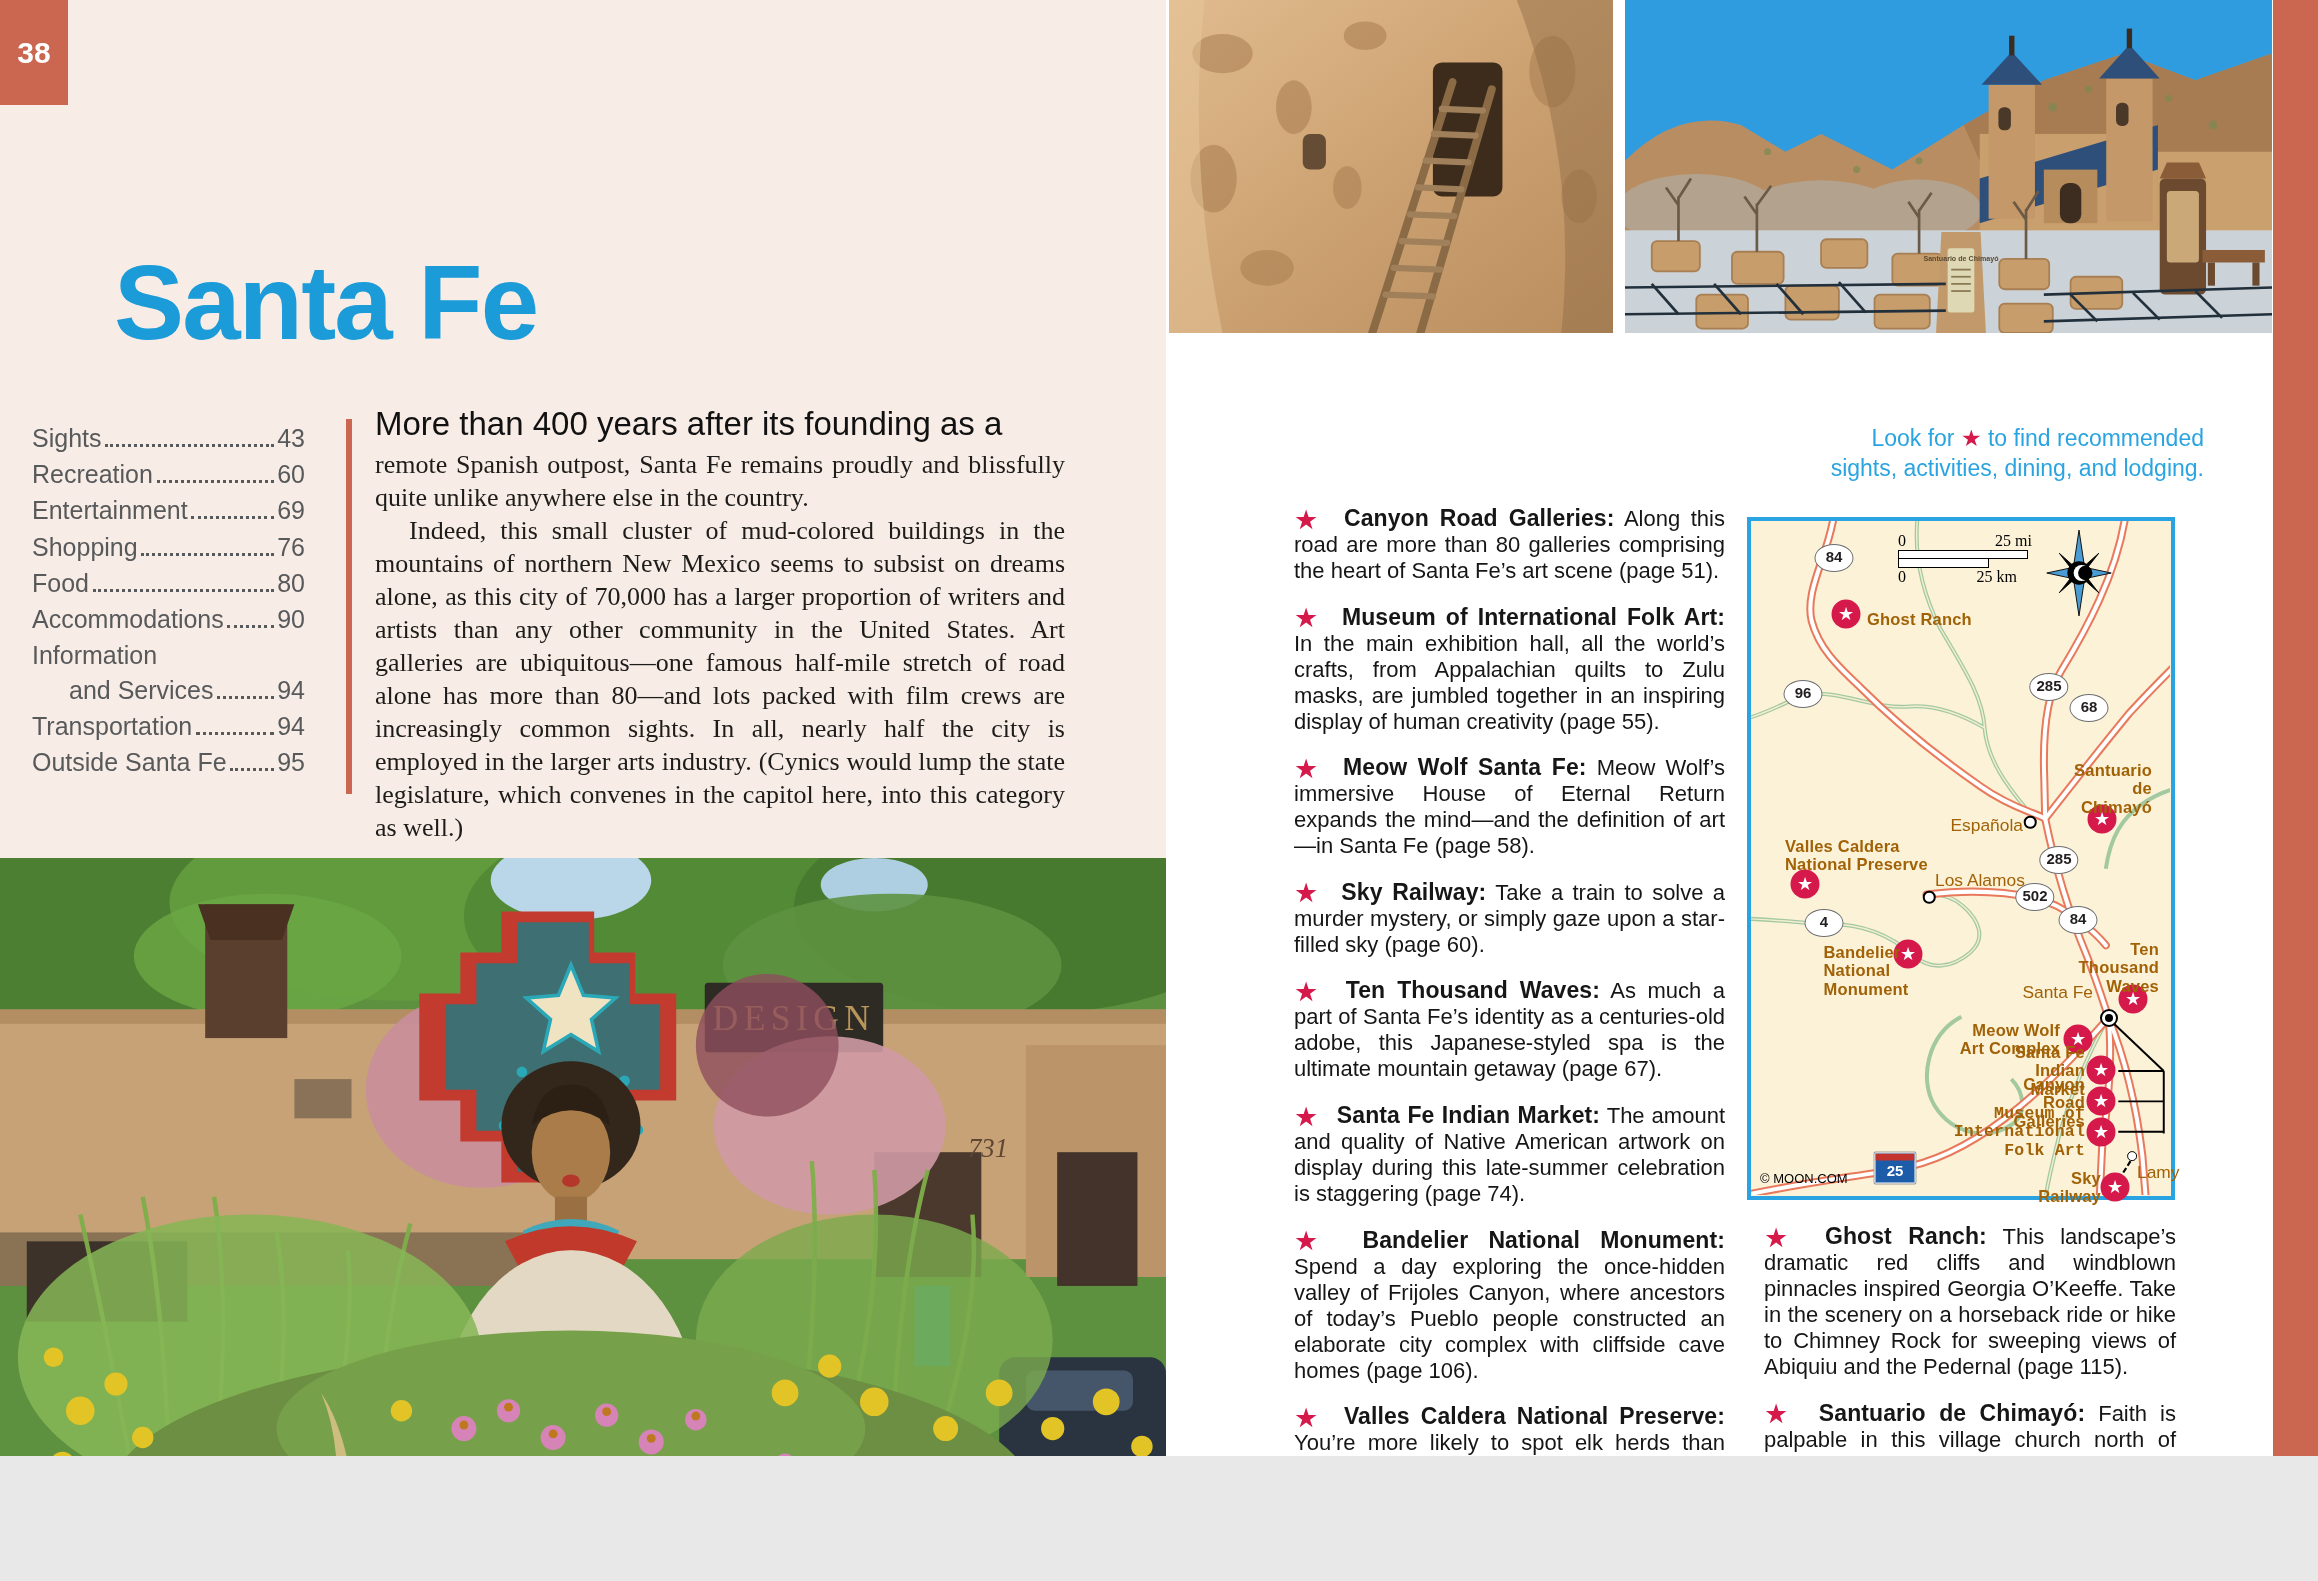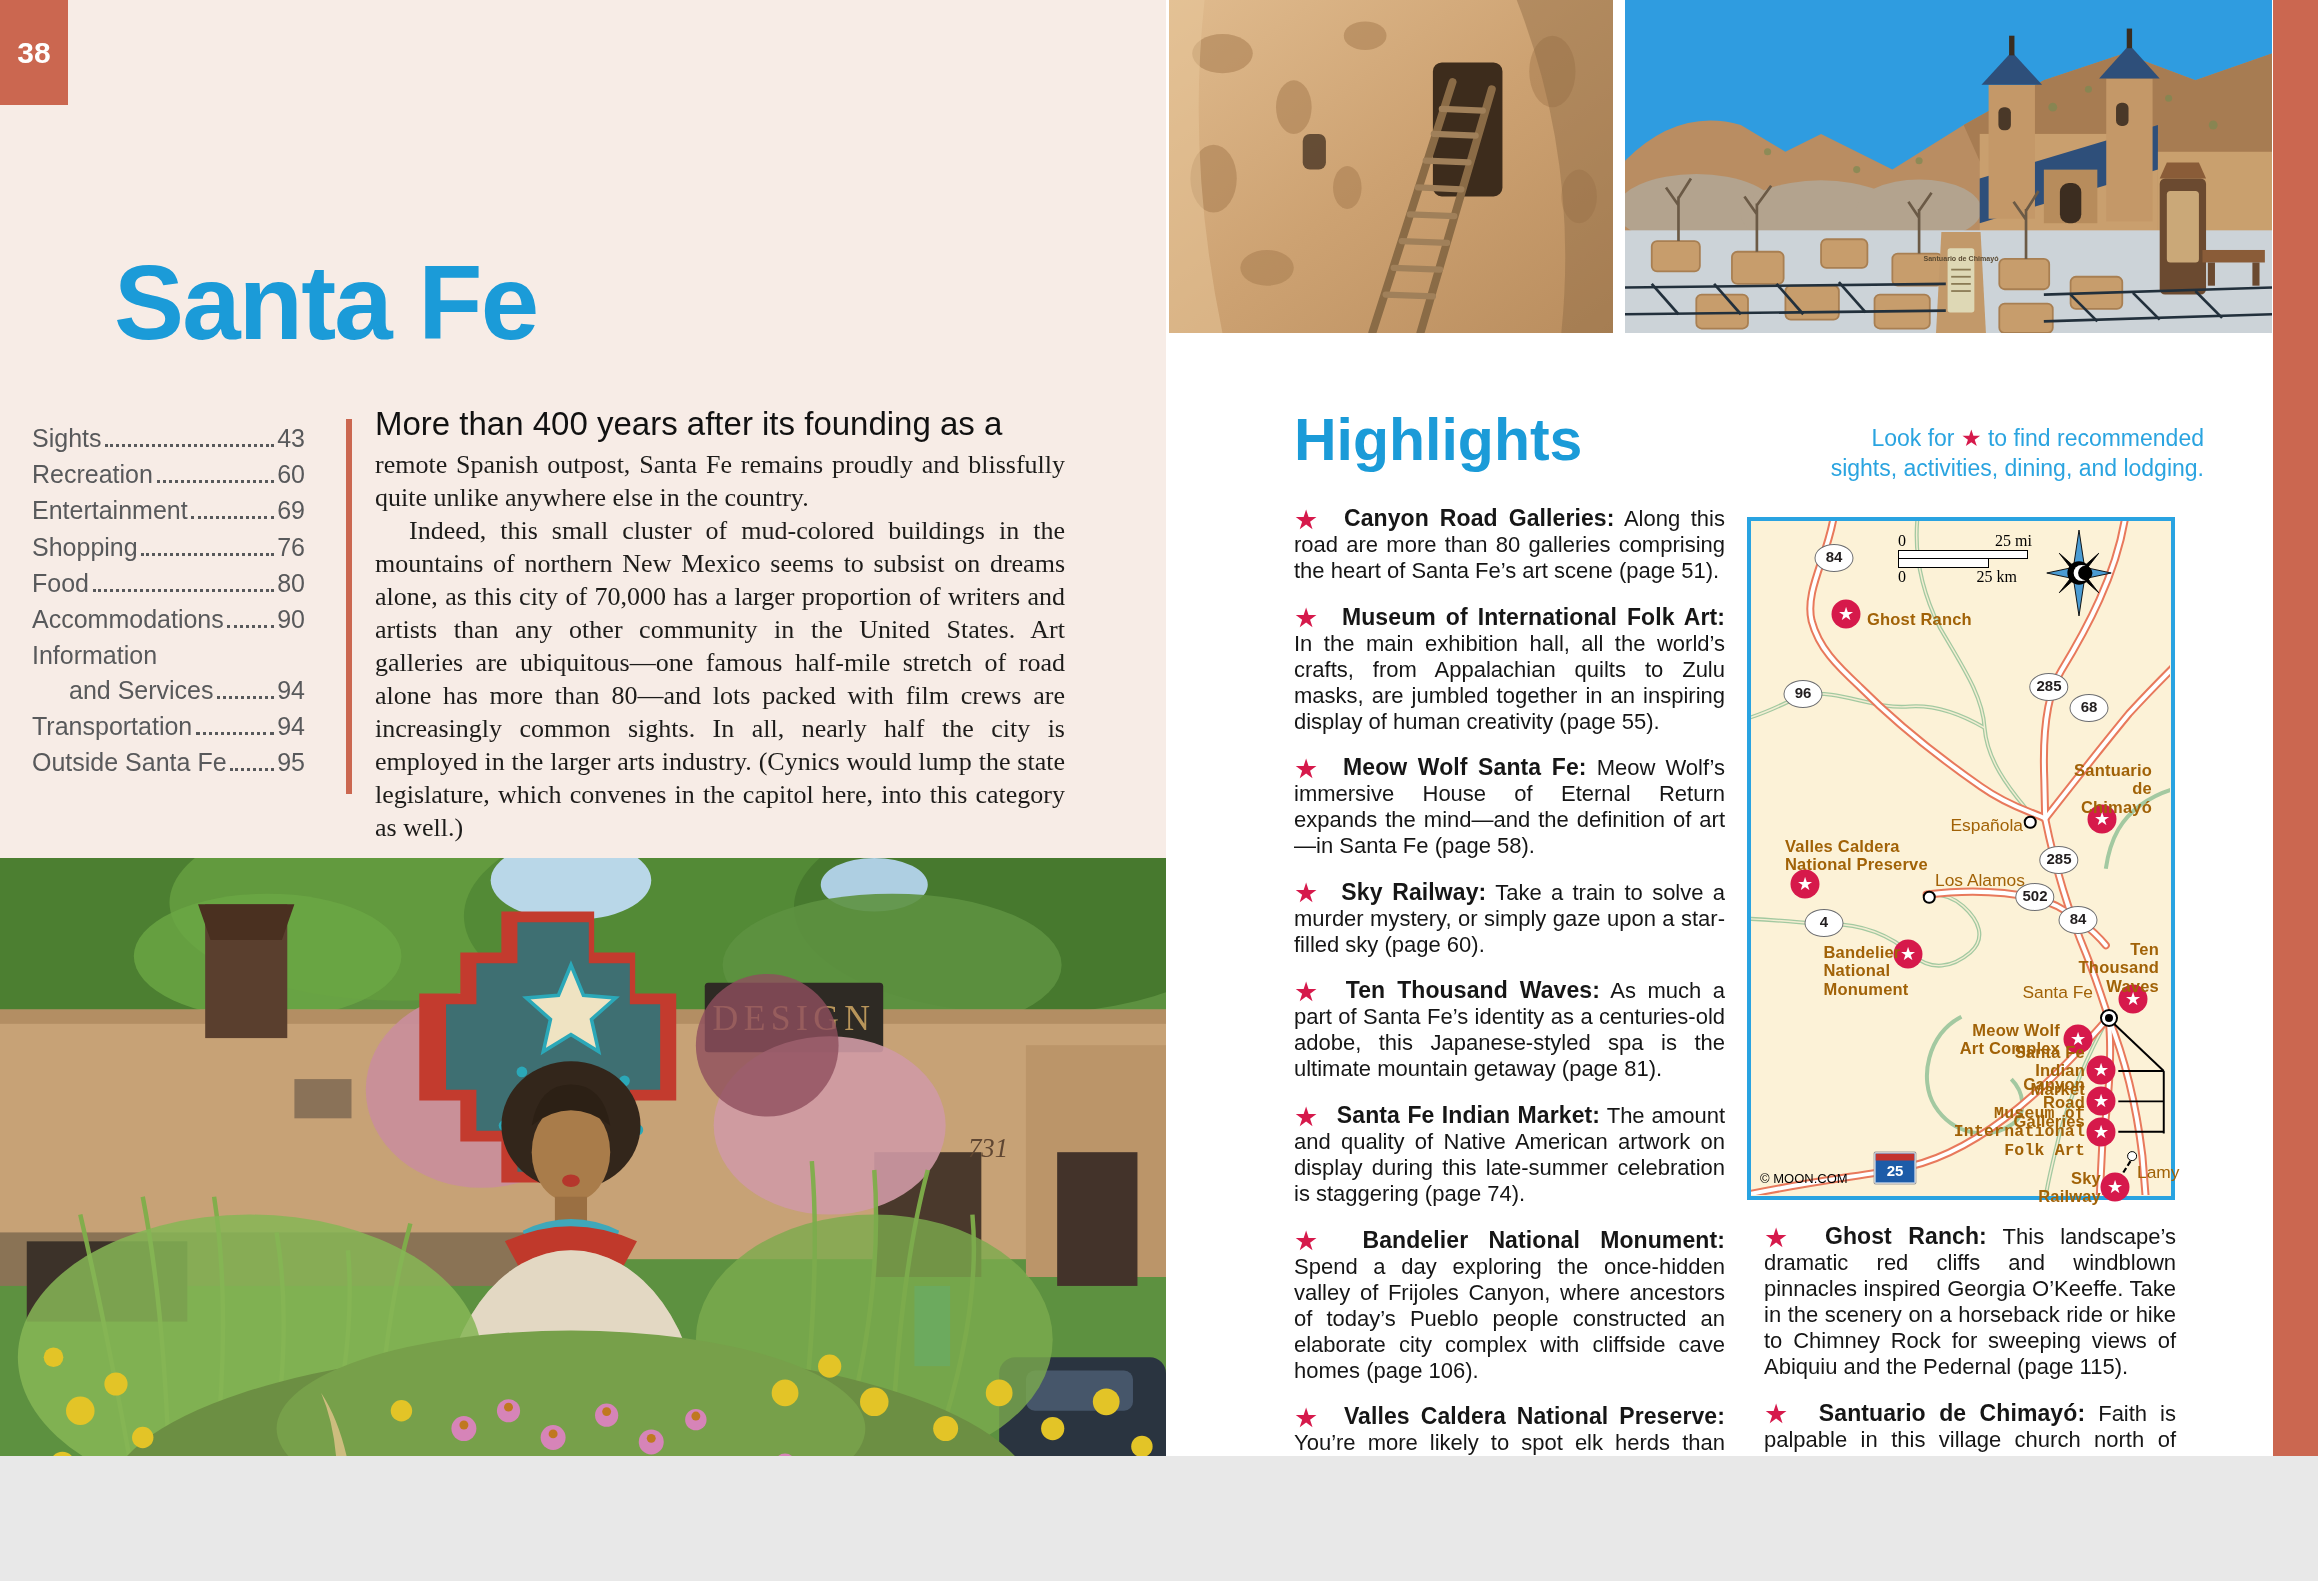--- a/index.html
+++ b/index.html
@@ -415,33 +415,32 @@
           <line x1="570" y1="328" x2="600" y2="358"></line>
         <line x1="640" y1="326" x2="670" y2="356"></line>
       </g>
       <rect x="648" y="280" width="70" height="14" fill="#8a5c38"></rect>
       <rect x="654" y="294" width="8" height="26" fill="#6b4a30"></rect>
         <rect x="704" y="294" width="8" height="26" fill="#6b4a30"></rect>
     </svg>
 
     <div class="orange-band"></div>
 
-    <div class="hl-heading">Highlights</div>
 
     <div class="look-for">
       <div><span>Look for</span> <span class="star">★</span> <span>to find recommended</span></div>
       <div>sights, activities, dining, and lodging.</div>
     </div>
 
     <div class="hl-col1">
       <p class="hl"><span class="star">★</span> <b>Canyon Road Galleries:</b> <span>Along this road are more than 80 galleries comprising the heart of Santa Fe’s art scene (page 51).</span></p>
       <p class="hl"><span class="star">★</span> <b>Museum of International Folk Art:</b> <span>In the main exhibition hall, all the world’s crafts, from Appalachian quilts to Zulu masks, are jumbled together in an inspiring display of human creativity (page 55).</span></p>
       <p class="hl"><span class="star">★</span> <b>Meow Wolf Santa Fe:</b> <span>Meow Wolf’s immersive House of Eternal Return expands the mind—and the definition of art—in Santa Fe (page 58).</span></p>
       <p class="hl"><span class="star">★</span> <b>Sky Railway:</b> <span>Take a train to solve a murder mystery, or simply gaze upon a star-filled sky (page 60).</span></p>
-      <p class="hl"><span class="star">★</span> <b>Ten Thousand Waves:</b> <span>As much a part of Santa Fe’s identity as a centuries-old adobe, this Japanese-styled spa is the ultimate mountain getaway (page 81).</span></p>
+      <p class="hl"><span class="star">★</span> <b>Ten Thousand Waves:</b> <span>As much a part of Santa Fe’s identity as a centuries-old adobe, this Japanese-styled spa is the ultimate mountain getaway (page 67).</span></p>
       <p class="hl"><span class="star">★</span> <b>Santa Fe Indian Market:</b> <span>The amount and quality of Native American artwork on display during this late-summer celebration is staggering (page 74).</span></p>
       <p class="hl"><span class="star">★</span> <b>Bandelier National Monument:</b> <span>Spend a day exploring the once-hidden valley of Frijoles Canyon, where ancestors of today’s Pueblo people constructed an elaborate city complex with cliffside cave homes (page 106).</span></p>
       <p class="hl"><span class="star">★</span> <b>Valles Caldera National Preserve:</b> <span>You’re more likely to spot elk herds than groups of hikers in the lush meadows and pristine backcountry of this massive crater, where you can also mountain bike and snowshoe under the stars (page 109).</span></p>
     </div>
 
     <div class="hl-col2">
       <p class="hl"><span class="star">★</span> <b>Ghost Ranch:</b> <span>This landscape’s dramatic red cliffs and windblown pinnacles inspired Georgia O’Keeffe. Take in the scenery on a horseback ride or hike to Chimney Rock for sweeping views of Abiquiu and the Pedernal (page 115).</span></p>
       <p class="hl"><span class="star">★</span> <b>Santuario de Chimayó:</b> <span>Faith is palpable in this village church north of Santa Fe, known as “the Lourdes of America,” thanks to the healing powers attributed to the holy dirt found here (page 119).</span></p>
     </div>
 

